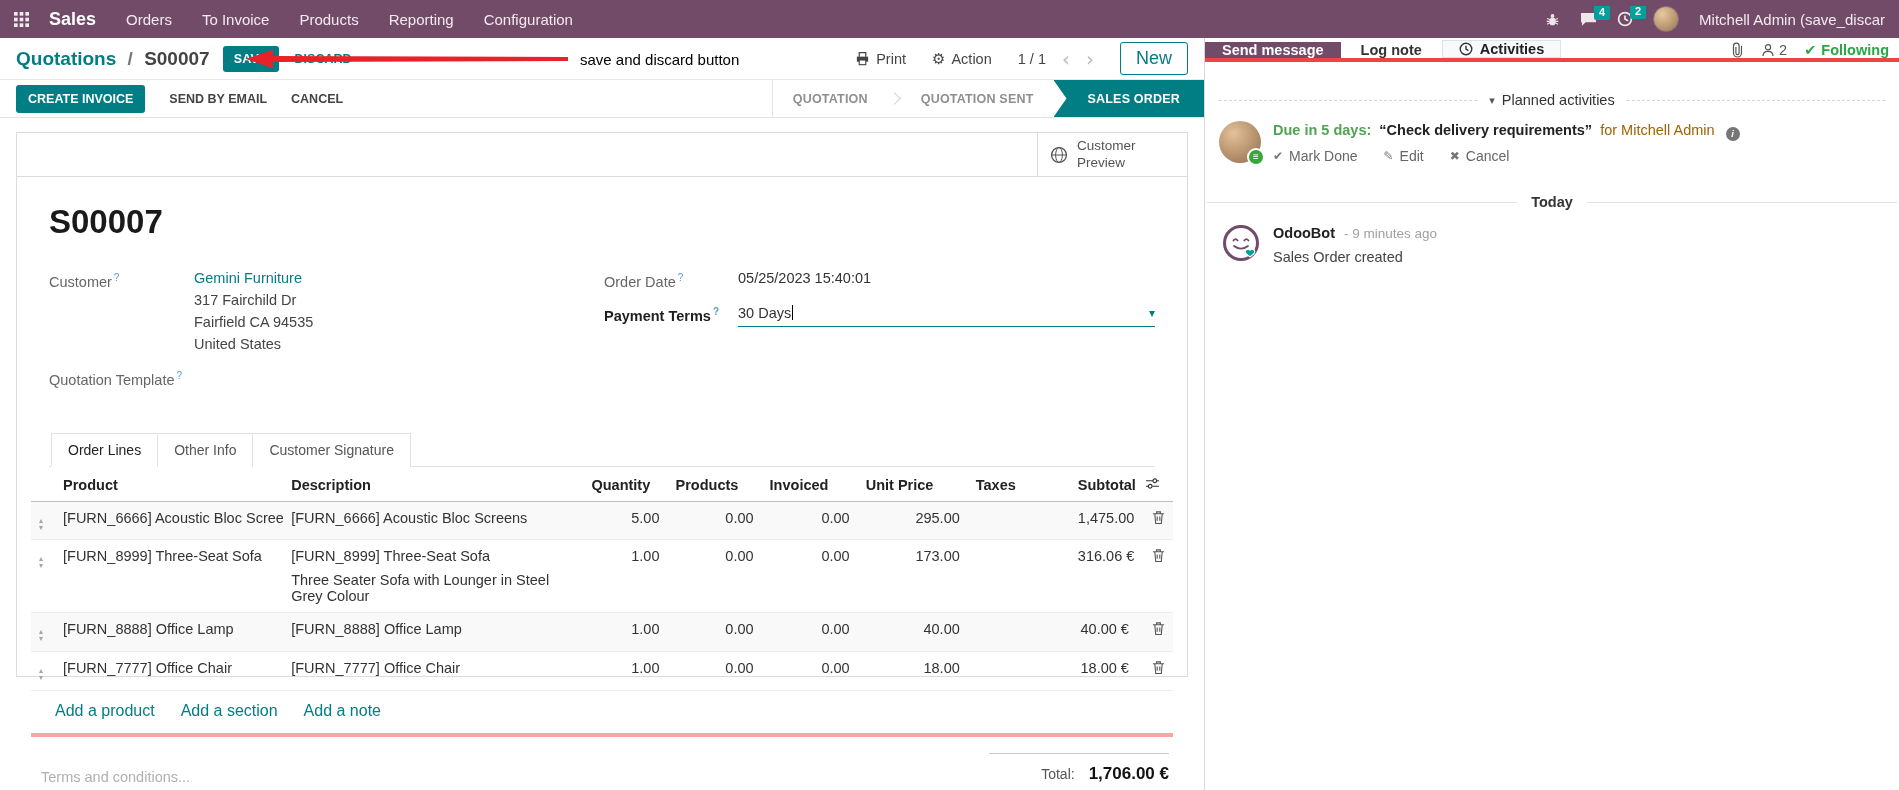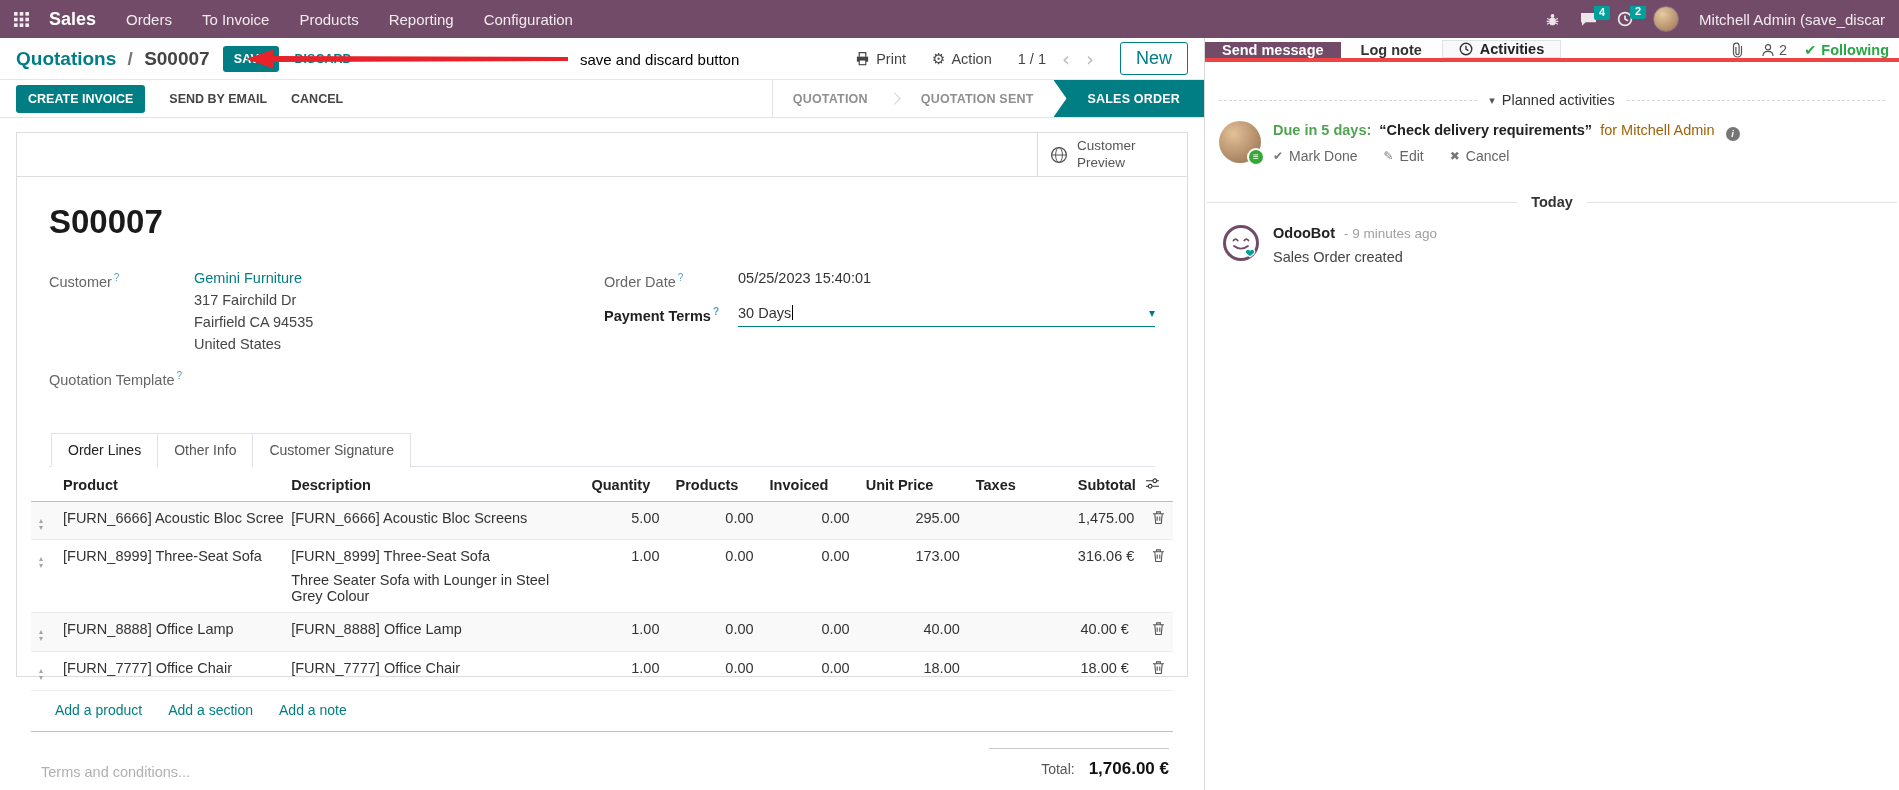--- a/index.html
+++ b/index.html
@@ -89,21 +89,21 @@
   .olines th { font-weight:700; color:#222; padding:10px 8px 8px; border-bottom:1px solid #bdbdbd; text-align:left; white-space:nowrap; }
   .olines td { padding:8px; color:#333; vertical-align:top; white-space:nowrap; overflow:hidden; }
   .olines tbody tr { border-bottom:1px solid #ececec; }
   .olines tbody tr.stripe { background:#f9f9f9; }
   .num { text-align:right; }
   .handle { color:#a5a5a5; font-size:8px; line-height:.85; font-family:"DejaVu Sans",sans-serif; display:inline-flex; flex-direction:column; cursor:grab; }
   .desc2 { display:block; margin-top:8px; color:#333; }
   .desc2:empty { display:none; }
   .edited { color:#0e87a8; }
   .cell-actions { text-align:right; }
-  .footer-links { display:flex; gap:26px; padding:11px 8px 13px 24px; border-bottom:1px solid #fca5a5; font-size:14px; }
+  .footer-links { display:flex; gap:26px; padding:11px 8px 13px 24px; border-bottom:4px solid #fca5a5; font-size:16px; }
   .footer-links span { color:#017E84; cursor:pointer; }
 
   
   .bottom-zone { display:flex; justify-content:space-between; padding:16px 18px 0 24px; }
   .terms { color:#b0b0b0; margin-top:16px; cursor:text; }
   .total-box { width:180px; border-top:1px solid #c9c9c9; padding-top:10px; display:flex; justify-content:flex-end; align-items:baseline; gap:14px; }
   .total-label { color:#555; font-size:14px; }
   .total-value { color:#111; font-size:17px; font-weight:700; }
 
   

